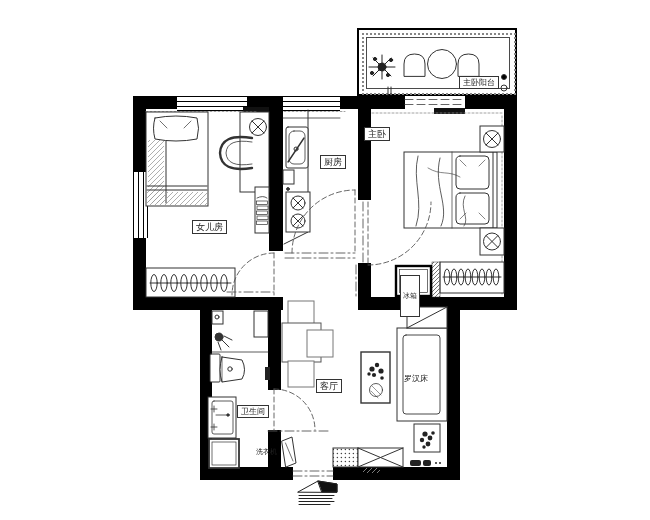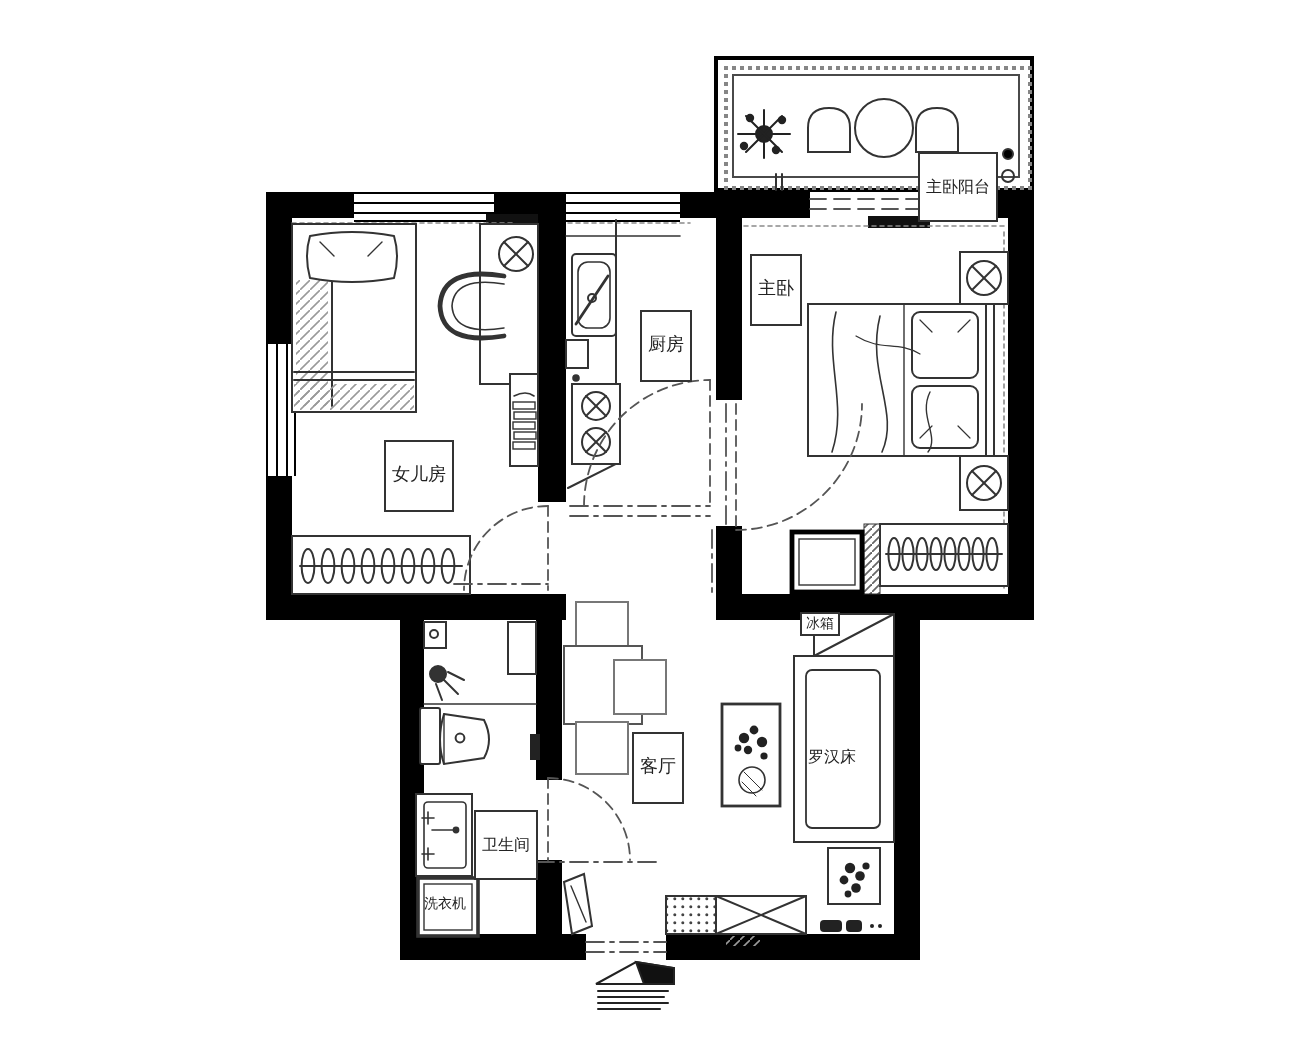--- a/index.html
+++ b/index.html
@@ -1,25 +1,25 @@
 <!DOCTYPE html>
 <html><head>
 <meta charset="utf-8">
 <style>
   html,body{margin:0;padding:0;background:#fff;}
   .plan{position:relative;width:650px;height:520px;background:#ffffff;overflow:hidden;
         font-family:"DejaVu Sans",sans-serif;color:#222;}
   .wall{position:absolute;background:#000;}
   .bar{position:absolute;background:#111;}
   .lbl{position:absolute;border:1px solid #333;background:#fff;font-size:9px;line-height:1.15;
-       padding:12px 3px;white-space:nowrap;z-index:5;}
+       padding:1px 3px;white-space:nowrap;z-index:5;}
   .lbl.s{font-size:8px;}
-  .lbl.xs{font-size:7px;padding:1px 2px;margin-top:31px;}
+  .lbl.xs{font-size:7px;padding:16px 2px;}
   .txt{position:absolute;font-size:8px;line-height:1;white-space:nowrap;z-index:5;}
-  .txt.xs{font-size:7px;}
+  .txt.xs{font-size:7px;margin-left:44px;}
   .win-h{position:absolute;height:13px;background:#fff;border-top:1.5px solid #000;border-bottom:1.5px solid #000;}
   .win-h i{position:absolute;left:0;right:0;height:1px;background:#000;display:block;}
   .win-v{position:absolute;width:13px;background:#fff;border-left:1.5px solid #000;border-right:1.5px solid #000;}
   .win-v i{position:absolute;top:0;bottom:0;width:1px;background:#000;display:block;}
   .bal-outer{position:absolute;left:357px;top:28px;width:156px;height:64px;border:2.5px solid #000;}
   .bal-mid{position:absolute;left:362px;top:33px;width:150px;height:58px;border:2px dotted #868686;}
   .bal-inner{position:absolute;left:366px;top:37px;width:142px;height:50px;border:1px solid #4a4a4a;}
   svg.overlay{position:absolute;left:0;top:0;z-index:3;}
 </style>
 </head>
@@ -359,21 +359,21 @@
       <g stroke="#555" stroke-width="0.9" stroke-dasharray="9,3,2,3">
         <line x1="285" y1="253" x2="355" y2="253"></line>
         <line x1="285" y1="258" x2="355" y2="258"></line>
         <line x1="356" y1="265" x2="356" y2="296"></line>
       </g>
     </g>
   </svg>
 
   <div class="lbl" style="left:192px;top:220px">女儿房</div>
   <div class="lbl" style="left:320px;top:155px">厨房</div>
-  <div class="lbl" style="left:375px;top:127px">主卧</div>
+  <div class="lbl" style="left:364px;top:127px">主卧</div>
   <div class="lbl s" style="left:459px;top:76px">主卧阳台</div>
-  <div class="lbl" style="left:316px;top:366px">客厅</div>
+  <div class="lbl" style="left:316px;top:379px">客厅</div>
   <div class="lbl s" style="left:237px;top:405px">卫生间</div>
   <div class="lbl xs" style="left:400px;top:275px">冰箱</div>
   <div class="txt" style="left:404px;top:375px">罗汉床</div>
   <div class="txt xs" style="left:212px;top:449px">洗衣机</div>
 
 </div>
 
 </body></html>

